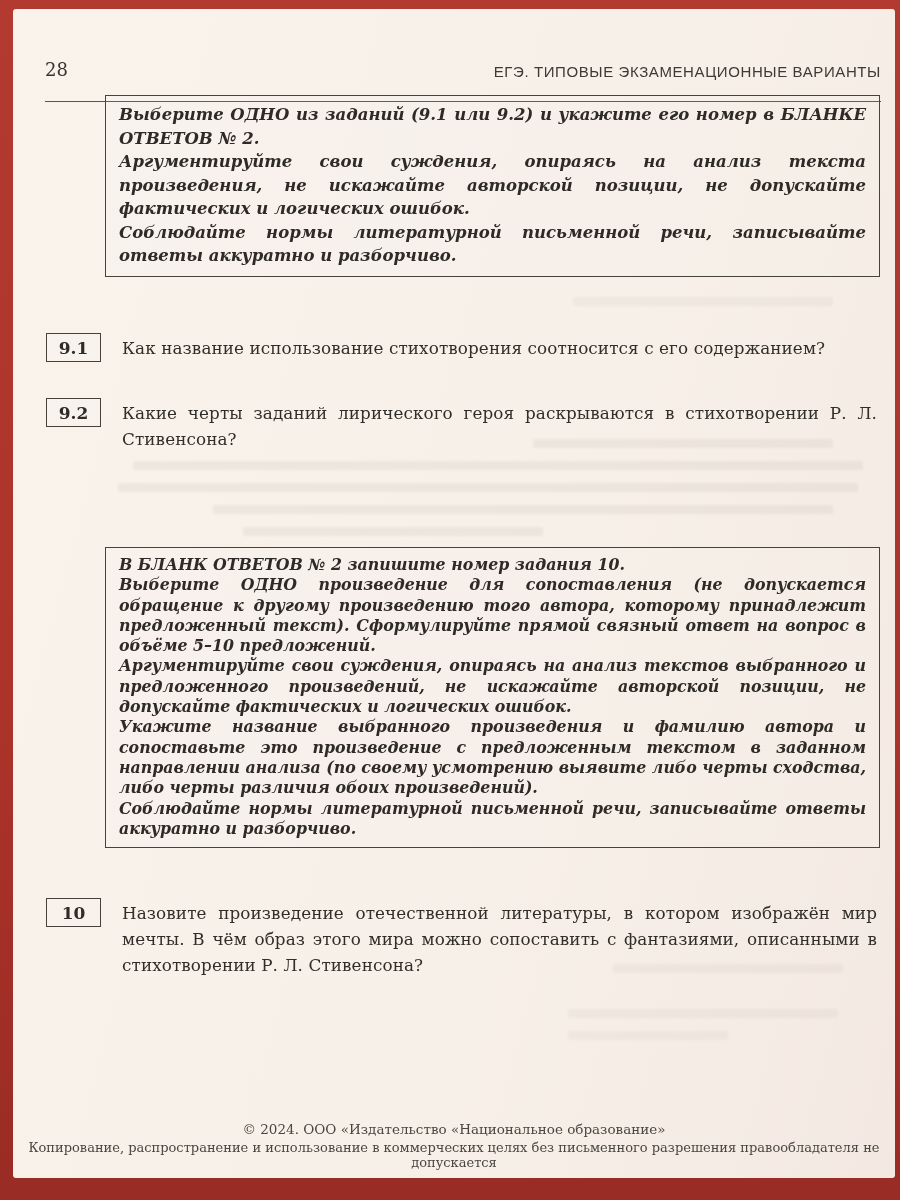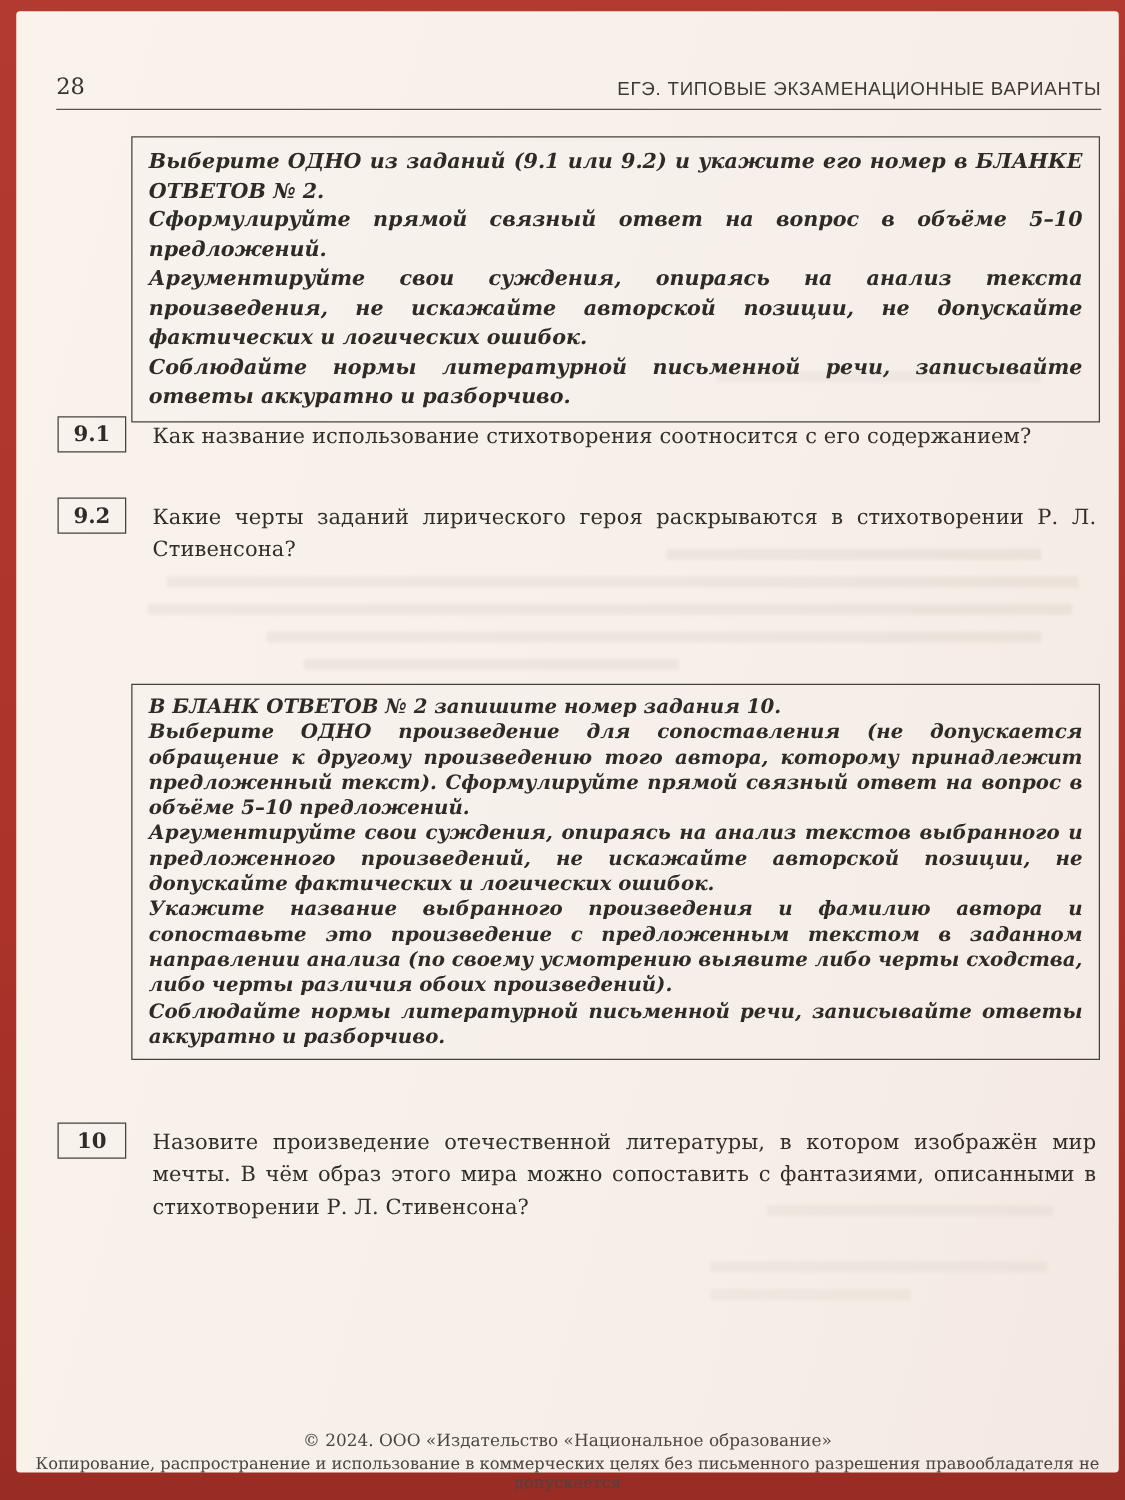--- a/index.html
+++ b/index.html
@@ -11,58 +11,57 @@
   }
   .paper{
     position:absolute;left:13px;top:9px;right:5px;bottom:22px;
     background:linear-gradient(105deg,#f9f3ec 0%,#f7f0e9 55%,#f3e9e2 100%);
     border-radius:3px;color:#332f2a;
   }
   
   .header{
     position:absolute;left:32px;right:14px;top:50px;
     display:flex;justify-content:space-between;align-items:flex-end;
-    border-bottom:1.5px solid #5a544c;padding-bottom:7px;
+    border-bottom:1.5px solid #5a544c;padding-bottom:21px;
   }
   .page-num{font-family:"DejaVu Serif",serif;font-size:18px;color:#37332e;}
   .header-title{
     font-family:"Liberation Sans",sans-serif;font-size:15px;
     letter-spacing:.6px;color:#3d3933;text-align:center;
   }
   
   .ibox{
     position:absolute;left:92px;width:775px;box-sizing:border-box;
     border:1.6px solid #47423b;background:rgba(255,255,255,0.06);
     padding:7px 13px 8px 13px;
     font-style:italic;font-weight:bold;color:#2e2a25;
     text-align:justify;
   }
   .ibox p{margin:0;text-align:justify;}
-  .ibox1{top:100px;font-size:16.5px;line-height:23.5px;}
+  .ibox1{top:86px;font-size:16.5px;line-height:23.5px;}
   .ibox2{top:538px;font-size:15.8px;line-height:20.3px;}
   
   .task{position:absolute;left:32px;right:18px;}
   .task-9-1{top:326px;}
   .task-9-2{top:391px;}
   .task-10{top:891px;}
   .num-box{
     position:absolute;left:1px;top:-2px;width:55px;height:29px;
     border:1.8px solid #46413a;box-sizing:border-box;
     display:flex;align-items:center;justify-content:center;
     font-weight:bold;font-size:17px;color:#2f2b26;background:rgba(255,255,255,0.05);
   }
   .task-text{
     margin-left:77px;font-size:16.8px;line-height:26px;color:#312d28;
     text-align:justify;text-align-last:left;letter-spacing:.1px;
   }
   
   .footer{
     position:absolute;left:0;right:0;top:1112px;text-align:center;
     color:#4a4540;
-    margin-top:24px;
   }
   .footer-line1{font-size:13.5px;margin-bottom:3px;}
   .footer-line2{font-size:13px;}
   
   .ghost{
     position:absolute;height:9px;background:#7d756a;opacity:.08;
     filter:blur(1.3px);border-radius:2px;pointer-events:none;
   }
 </style>
 </head>
@@ -70,21 +69,20 @@
 
 <div class="paper">
 
   <div class="header">
     <span class="page-num">28</span>
     <span class="header-title">ЕГЭ. ТИПОВЫЕ ЭКЗАМЕНАЦИОННЫЕ ВАРИАНТЫ</span>
   </div>
 
   <div class="ibox ibox1">
     <p>Выберите ОДНО из заданий (9.1 или 9.2) и укажите его номер в БЛАНКЕ ОТВЕТОВ № 2.</p>
-    <p>Сформулируйте прямой связный ответ на вопрос в объёме 5–10 предложений.</p>
     <p>Аргументируйте свои суждения, опираясь на анализ текста произведения, не искажайте авторской позиции, не допускайте фактических и логических ошибок.</p>
     <p>Соблюдайте нормы литературной письменной речи, записывайте ответы аккуратно и разборчиво.</p>
   </div>
 
   <div class="task task-9-1">
     <div class="num-box">
       <span>9.1</span>
     </div>
     <div class="task-text">Как название использование стихотворения соотносится с его содержанием?</div>
   </div>

